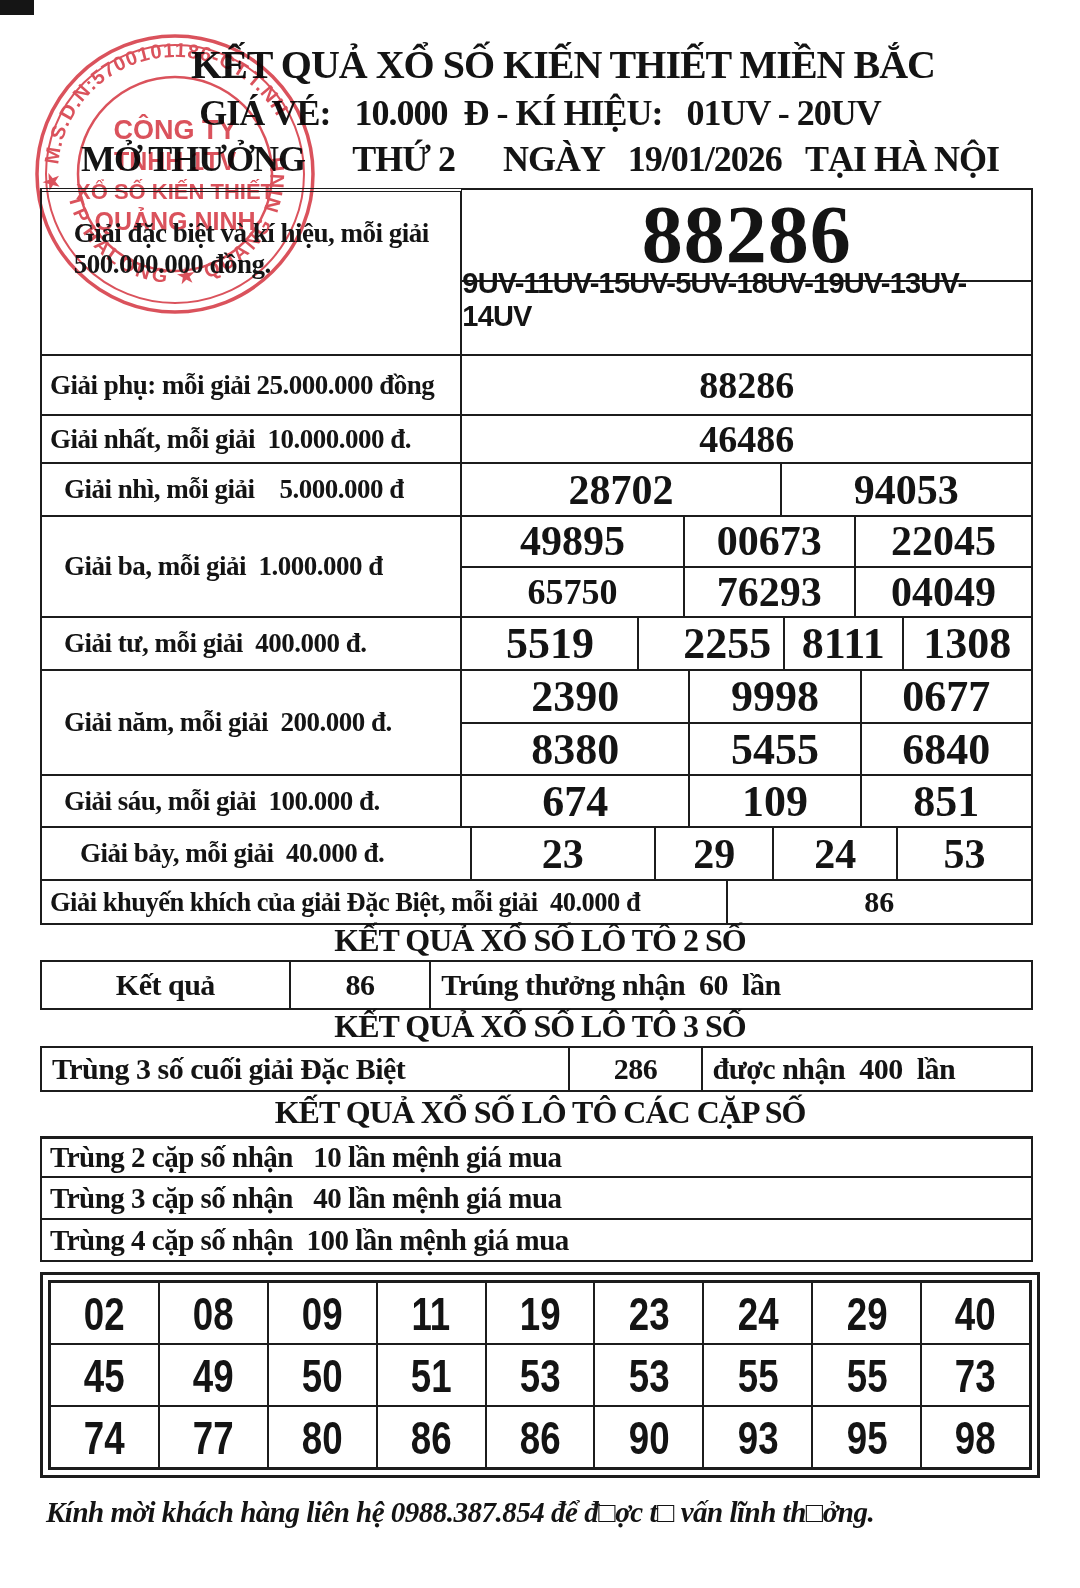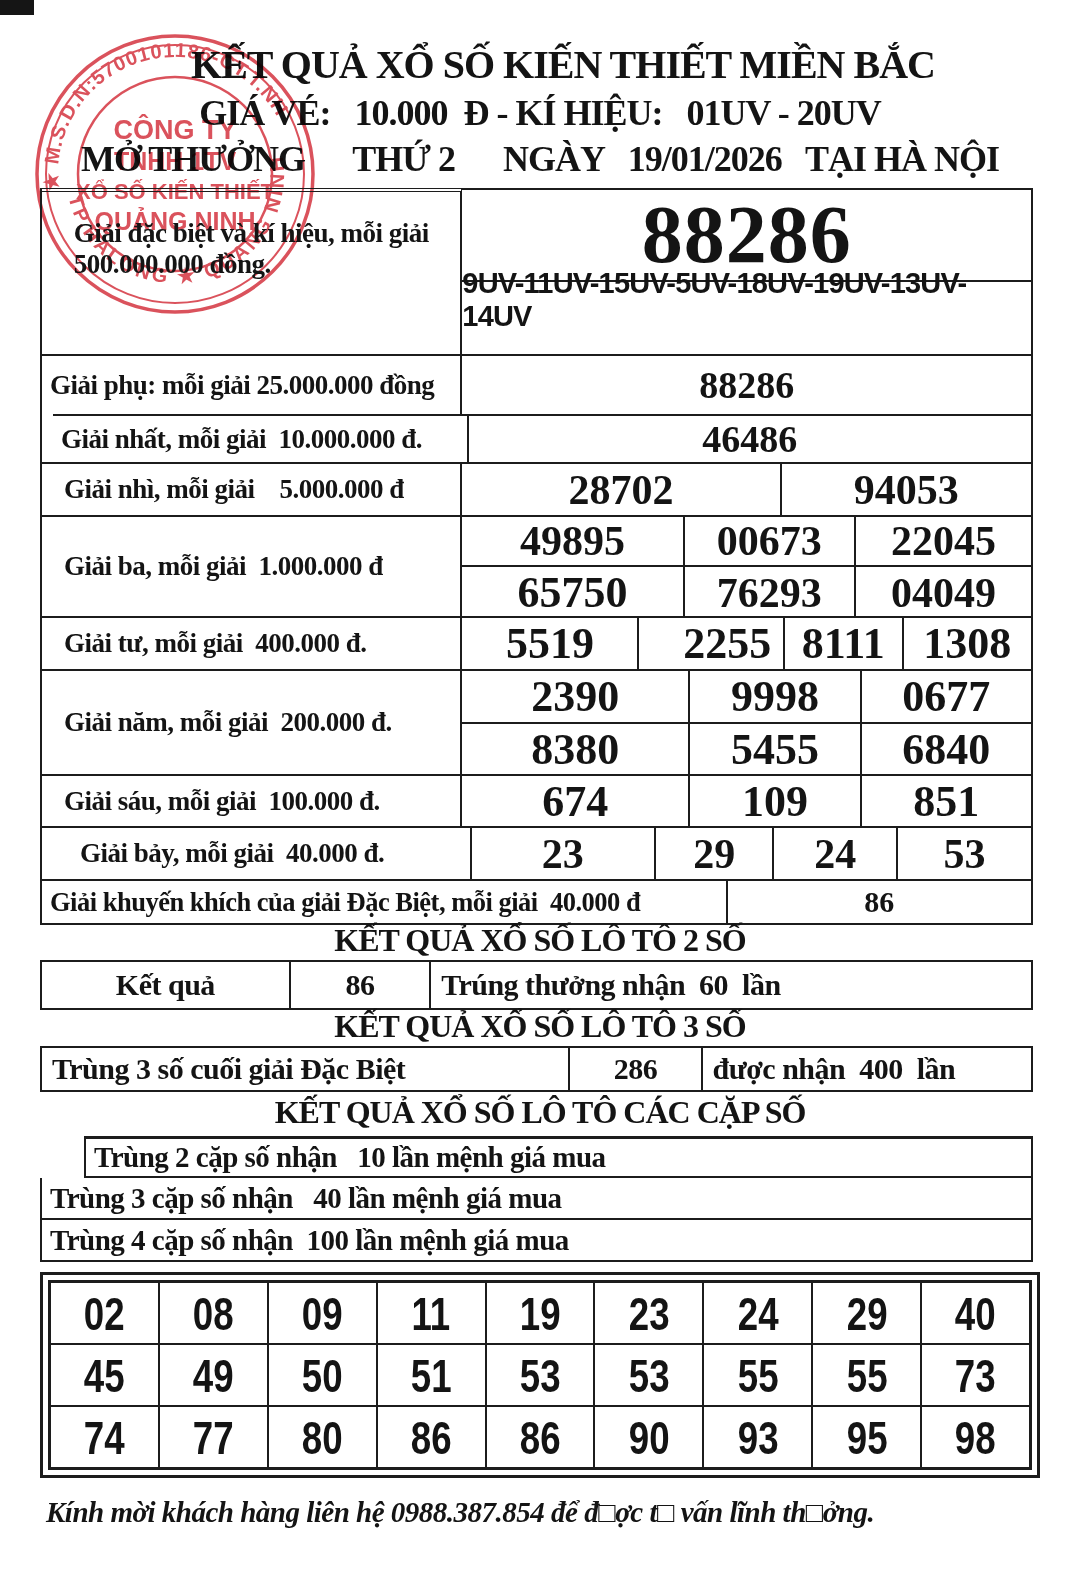--- a/index.html
+++ b/index.html
@@ -44,21 +44,21 @@
   .sec-head{position:absolute;width:100%;text-align:center;font-size:32px;font-weight:bold;letter-spacing:-1px;}
   .lo-table{position:absolute;left:40px;width:993px;display:flex;border:2px solid #1c1c1c;box-sizing:border-box;}
   .lo-cell{display:flex;align-items:center;font-size:30px;font-weight:bold;box-sizing:border-box;white-space:pre;letter-spacing:-0.5px;}
   .lo-cell.c{justify-content:center;}
   .lo-cell.l{padding-left:10px;}
   .lo-cell + .lo-cell{border-left:2px solid #1c1c1c;}
 
   .pairs{position:absolute;left:40px;width:993px;}
   .pair-row{border:2px solid #1c1c1c;border-top:none;height:42px;display:flex;align-items:center;
             font-size:29px;font-weight:bold;padding-left:8px;box-sizing:border-box;white-space:pre;letter-spacing:-0.5px;}
-  .pair-row:first-child{border-top:3px solid #1c1c1c;margin-left:44px;}
+  .pair-row:first-child{border-top:3px solid #1c1c1c;}
 
   
   .grid-outer{position:absolute;left:40px;width:1000px;border:3px solid #1c1c1c;padding:5px;box-sizing:border-box;}
   .grid-inner{border:2px solid #1c1c1c;display:grid;grid-template-columns:repeat(9,1fr);}
   .gcell{border:1px solid #1c1c1c;height:60px;display:flex;align-items:center;justify-content:center;
          font-family:"Liberation Sans",sans-serif;font-weight:bold;font-size:47px;}
   .gcell span{display:inline-block;transform:scaleX(.78);}
 
   .footer{position:absolute;left:46px;top:1496px;font-size:29px;font-weight:bold;font-style:italic;white-space:pre;letter-spacing:-0.5px;}
 </style>
@@ -114,21 +114,21 @@
 
     <div id="prize-rows">
         <div class="prow" style="height: 60px;">
           <div class="plabel">Giải phụ: mỗi giải 25.000.000 đồng</div>
           <div class="pvals">
             <div class="pline">
               <div class="pcell" style="flex: 100 1 0%; font-size: 38px;">88286</div>
             </div>
           </div>
         </div>
-        <div class="prow" style="height: 48px; margin-left: 11px;">
+        <div class="prow" style="height: 48px;">
           <div class="plabel">Giải nhất, mỗi giải  10.000.000 đ.</div>
           <div class="pvals">
             <div class="pline">
               <div class="pcell" style="flex: 100 1 0%; font-size: 38px;">46486</div>
             </div>
           </div>
         </div>
         <div class="prow" style="height: 53px;">
           <div class="plabel indent">Giải nhì, mỗi giải    5.000.000 đ</div>
           <div class="pvals">
@@ -140,21 +140,21 @@
         </div>
         <div class="prow" style="height: 101px;">
           <div class="plabel indent">Giải ba, mỗi giải  1.000.000 đ</div>
           <div class="pvals">
             <div class="pline">
               <div class="pcell" style="flex: 39 1 0%; font-size: 42px;">49895</div>
               <div class="pcell" style="flex: 30 1 0%; font-size: 42px;">00673</div>
               <div class="pcell" style="flex: 31 1 0%; font-size: 42px;">22045</div>
             </div>
             <div class="pline">
-              <div class="pcell" style="flex: 39 1 0%; font-size: 44px;">65750</div>
+              <div class="pcell" style="flex: 39 1 0%; font-size: 36px;">65750</div>
               <div class="pcell" style="flex: 30 1 0%; font-size: 42px;">76293</div>
               <div class="pcell" style="flex: 31 1 0%; font-size: 42px;">04049</div>
             </div>
           </div>
         </div>
         <div class="prow" style="height: 53px;">
           <div class="plabel indent">Giải tư, mỗi giải  400.000 đ.</div>
           <div class="pvals">
             <div class="pline">
               <div class="pcell" style="flex: 33 1 0%; font-size: 44px;">5519</div>

